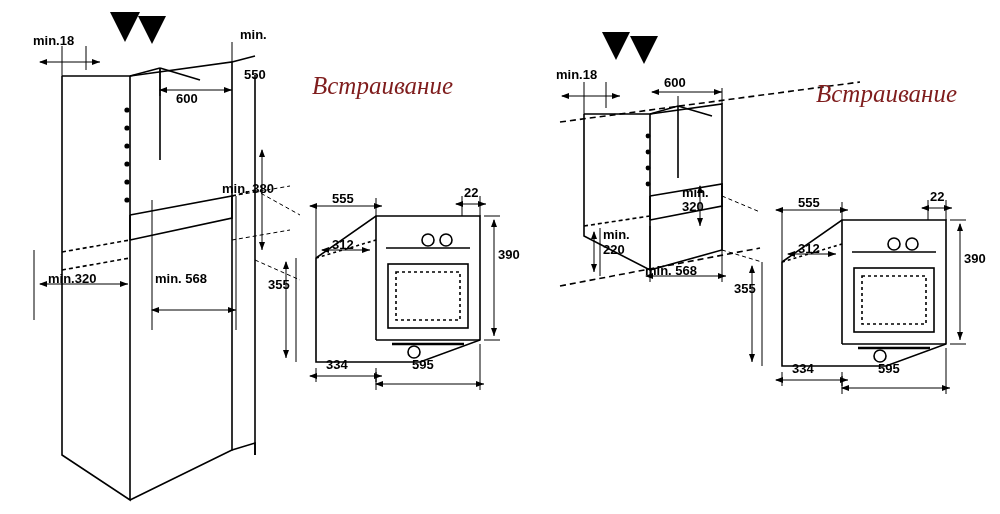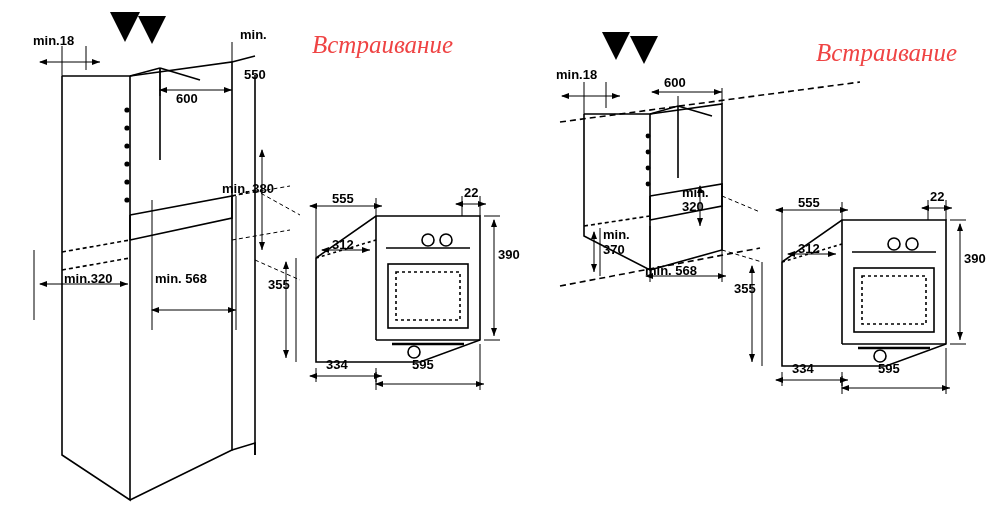--- a/index.html
+++ b/index.html
@@ -35,21 +35,22 @@
     white-space: nowrap;
     color: #000;
   }
   .title {
     position: absolute;
     font-family: "Liberation Serif", serif;
     font-style: italic;
     font-size: 25px;
     line-height: 30px;
     white-space: nowrap;
-    color: #ef4444;
+    color: #7f1d1d;
+    margin-top: 41px;
   }
 </style>
 </head>
 <body>
 
 <div id="stage">
 
   <svg class="diagram" viewBox="0 0 1000 514">
     <defs>
       <marker id="arrS" markerWidth="9" markerHeight="9" refX="8" refY="3" orient="auto">
@@ -222,38 +223,38 @@
     </g>
   </svg>
 
   <div class="title" style="left:312px; top:30px;">Встраивание</div>
 
   <div class="lbl" style="left:33px; top:34px;">min.18</div>
   <div class="lbl" style="left:240px; top:28px;">min.</div>
   <div class="lbl" style="left:244px; top:44px;margin-top:24px;">550</div>
   <div class="lbl" style="left:176px; top:92px;">600</div>
   <div class="lbl" style="left:222px; top:182px;text-align:center;">min. 380</div>
-  <div class="lbl" style="left:43px; top:272px;padding-left:21px;">min.320</div>
+  <div class="lbl" style="left:27px; top:272px;padding-left:21px;">min.320</div>
   <div class="lbl" style="left:155px; top:272px;">min. 568</div>
   <div class="lbl" style="left:332px; top:192px;">555</div>
   <div class="lbl" style="left:332px; top:238px;">312</div>
   <div class="lbl" style="left:268px; top:278px;">355</div>
   <div class="lbl" style="left:326px; top:358px;">334</div>
   <div class="lbl" style="left:412px; top:358px;">595</div>
   <div class="lbl" style="left:464px; top:186px;">22</div>
   <div class="lbl" style="left:498px; top:248px;">390</div>
 
   <div class="title" style="left:816px; top:38px;">Встраивание</div>
 
   <div class="lbl" style="left:556px; top:68px;">min.18</div>
   <div class="lbl" style="left:664px; top:76px;">600</div>
   <div class="lbl" style="left:682px; top:186px;">min.</div>
   <div class="lbl" style="left:682px; top:200px;">320</div>
   <div class="lbl" style="left:603px; top:228px;">min.</div>
-  <div class="lbl" style="left:603px; top:243px;">370</div>
+  <div class="lbl" style="left:603px; top:243px;">220</div>
   <div class="lbl" style="left:645px; top:264px;">min. 568</div>
   <div class="lbl" style="left:798px; top:196px;">555</div>
   <div class="lbl" style="left:798px; top:242px;">312</div>
   <div class="lbl" style="left:734px; top:282px;">355</div>
   <div class="lbl" style="left:792px; top:362px;">334</div>
   <div class="lbl" style="left:878px; top:362px;">595</div>
   <div class="lbl" style="left:930px; top:190px;">22</div>
   <div class="lbl" style="left:964px; top:252px;">390</div>
 
 </div>

